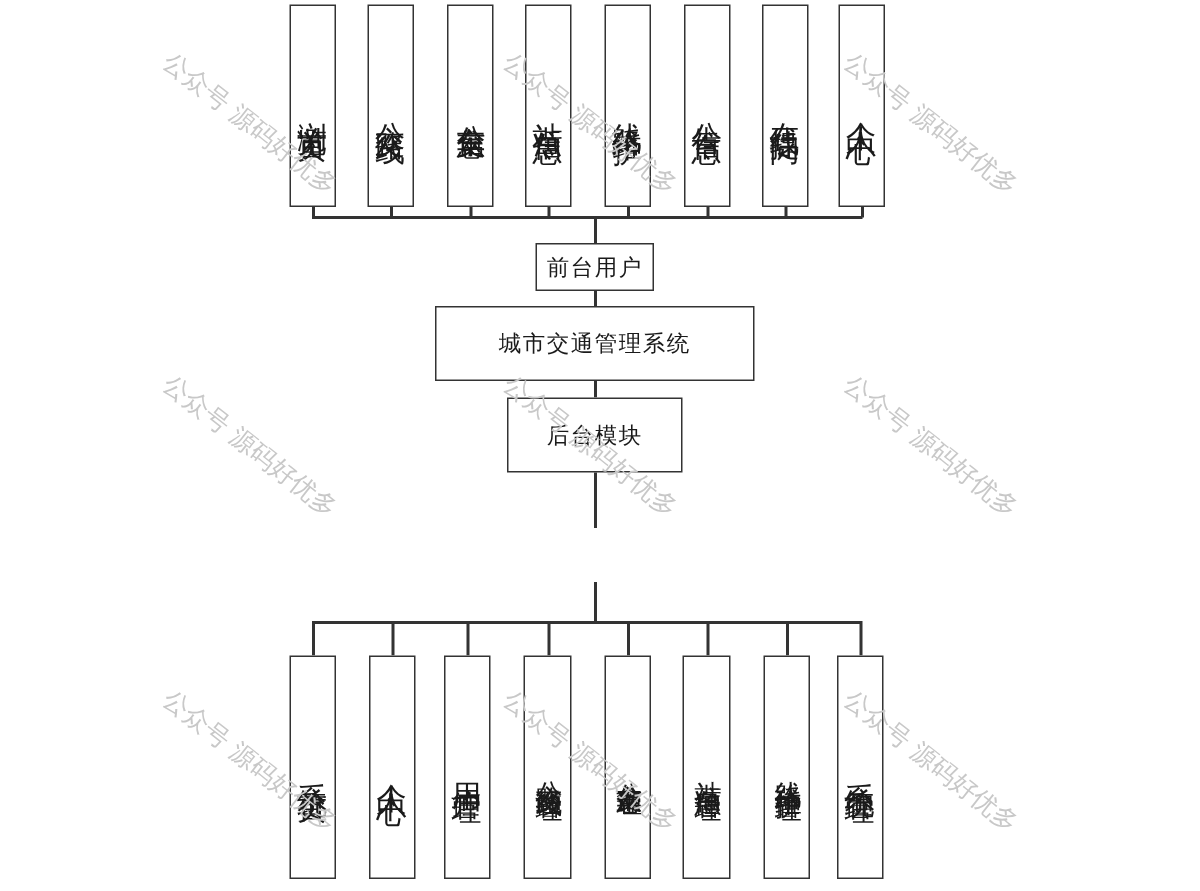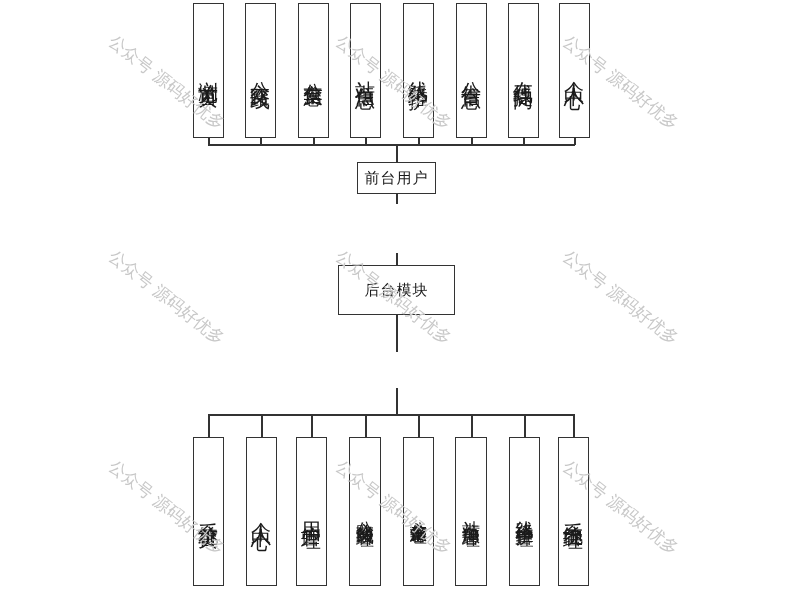--- a/index.html
+++ b/index.html
@@ -69,20 +69,23 @@
   <div class="box vbox" style="left:508px; top:3px; width:31px; height:135px;">
       <span>在线提问</span>
     </div>
   <div class="box vbox" style="left:559px; top:3px; width:31px; height:135px;">
       <span>个人中心</span>
     </div>
 
   <div class="box hbox" style="left:357px; top:162px; width:79px; height:32px;">
       <span>前台用户</span>
     </div>
+  <div class="box hbox" style="left:290px; top:204px; width:213px; height:50px;">
+      <span>城市交通管理系统</span>
+    </div>
   <div class="box hbox" style="left:338px; top:265px; width:117px; height:50px;">
       <span>后台模块</span>
     </div>
 
   <div class="box vbox" style="left:193px; top:437px; width:31px; height:149px;">
       <span>系统首页</span>
     </div>
   <div class="box vbox" style="left:246px; top:437px; width:31px; height:149px;">
       <span>个人中心</span>
     </div>

